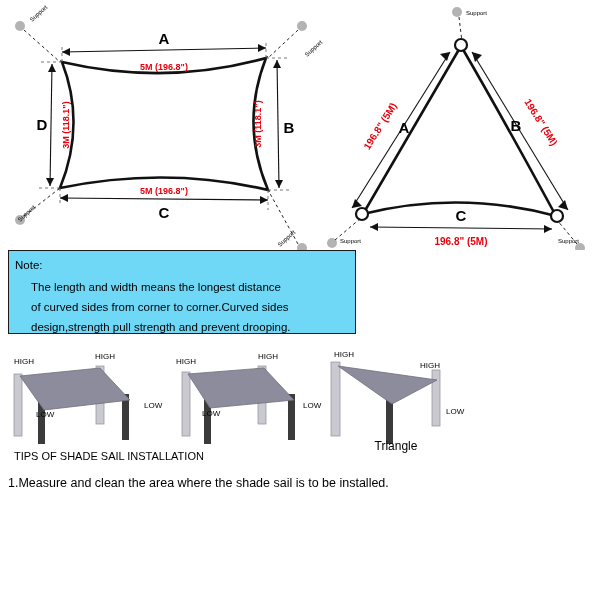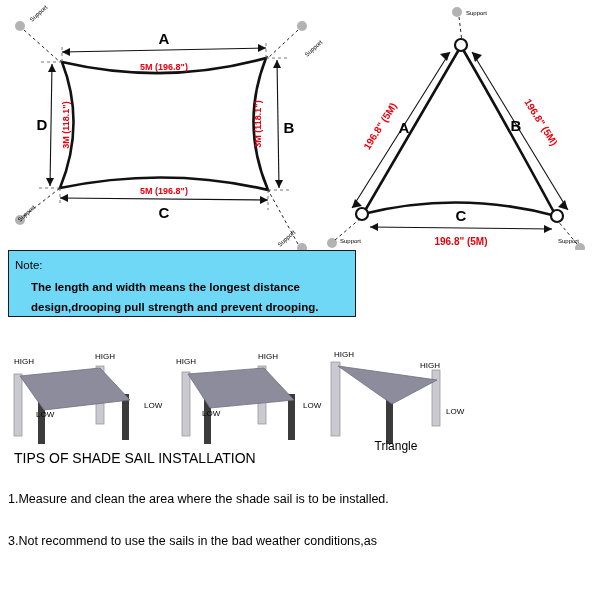--- a/index.html
+++ b/index.html
@@ -25,52 +25,52 @@
     position: absolute;
     left: 0; top: 0;
     width: 600px;
     height: 250px;
   }
   .note-box {
     position: absolute;
     left: 8px;
     top: 250px;
     width: 348px;
-    height: 67px;
+    height: 84px;
     background: #6fd8f7;
     border: 1px solid #1a1a1a;
     box-sizing: border-box;
     padding: 4px 6px;
     font-size: 11.5px;
     line-height: 20px;
   }
   .note-box .note-title { margin: 0 0 2px 0; }
-  .note-box .note-line { margin: 0 0 0 16px; font-weight: bold; }
+  .note-box .note-line { margin: 0 0 0 16px; }
   .illus {
     position: absolute;
     left: 0;
     top: 340px;
     width: 600px;
     height: 120px;
   }
   .tips-title {
     position: absolute;
     left: 14px;
     top: 450px;
-    font-size: 14px;
+    font-size: 11px;
   }
   .tips-list {
     position: absolute;
     left: 8px;
     top: 470px;
     width: 580px;
     font-size: 12.5px;
     line-height: 26px;
   }
-  .tips-list div { white-space: pre; margin-top: 16px; }
+  .tips-list div { white-space: pre; }
   .red { fill: #e8000d; }
   .lbl { font-family: "Liberation Sans", sans-serif; }
 </style>
 </head>
 <body>
 
 <div class="page">
 
   <svg class="diagrams" viewBox="0 0 600 250">
 
@@ -178,21 +178,22 @@
         <polygon points="552,229 544,225 544,233" fill="#111"></polygon>
         <text x="461" y="221" text-anchor="middle" class="lbl" font-size="15" font-weight="bold">C</text>
         <text x="461" y="245" text-anchor="middle" class="lbl red" font-size="10" font-weight="bold">196.8" (5M)</text>
       </g>
     </g>
   </svg>
 
   <div class="note-box">
     <p class="note-title">Note:</p>
     <p class="note-line">The length and width means the longest distance</p>
-    <p class="note-line">design,drooping pull strength and prevent drooping.</p>
+    <p class="note-line">of curved sides from corner to corner.Curved sides</p>
+    <p class="note-line">design,strength pull strength and prevent drooping.</p>
   </div>
 
   <svg class="illus" viewBox="0 0 600 120">
 
     <g>
       <rect x="14" y="34" width="8" height="62" fill="#c9c9cf" stroke="#9a9aa2" stroke-width="0.8"></rect>
       <rect x="96" y="26" width="8" height="58" fill="#c9c9cf" stroke="#9a9aa2" stroke-width="0.8"></rect>
       <rect x="38" y="58" width="7" height="46" fill="#3b3b3b"></rect>
       <rect x="122" y="54" width="7" height="46" fill="#3b3b3b"></rect>
       <polygon points="20,36 100,28 130,60 44,70" fill="#8c8c9c" stroke="#6e6e7c" stroke-width="0.8"></polygon>
@@ -222,16 +223,15 @@
       <text x="334" y="17" class="lbl" font-size="8">HIGH</text>
       <text x="420" y="28" class="lbl" font-size="8">HIGH</text>
       <text x="446" y="74" class="lbl" font-size="8">LOW</text>
       <text x="396" y="110" text-anchor="middle" class="lbl" font-size="12">Triangle</text>
     </g>
   </svg>
 
   <div class="tips-title">TIPS OF SHADE SAIL INSTALLATION</div>
   <div class="tips-list">
     <div>1.Measure and clean the area where the shade sail is to be installed.</div>
-    <div>3.Not recommend to use the sails in the bad weather conditions,as</div>
   </div>
 
 </div>
 
 </body></html>

